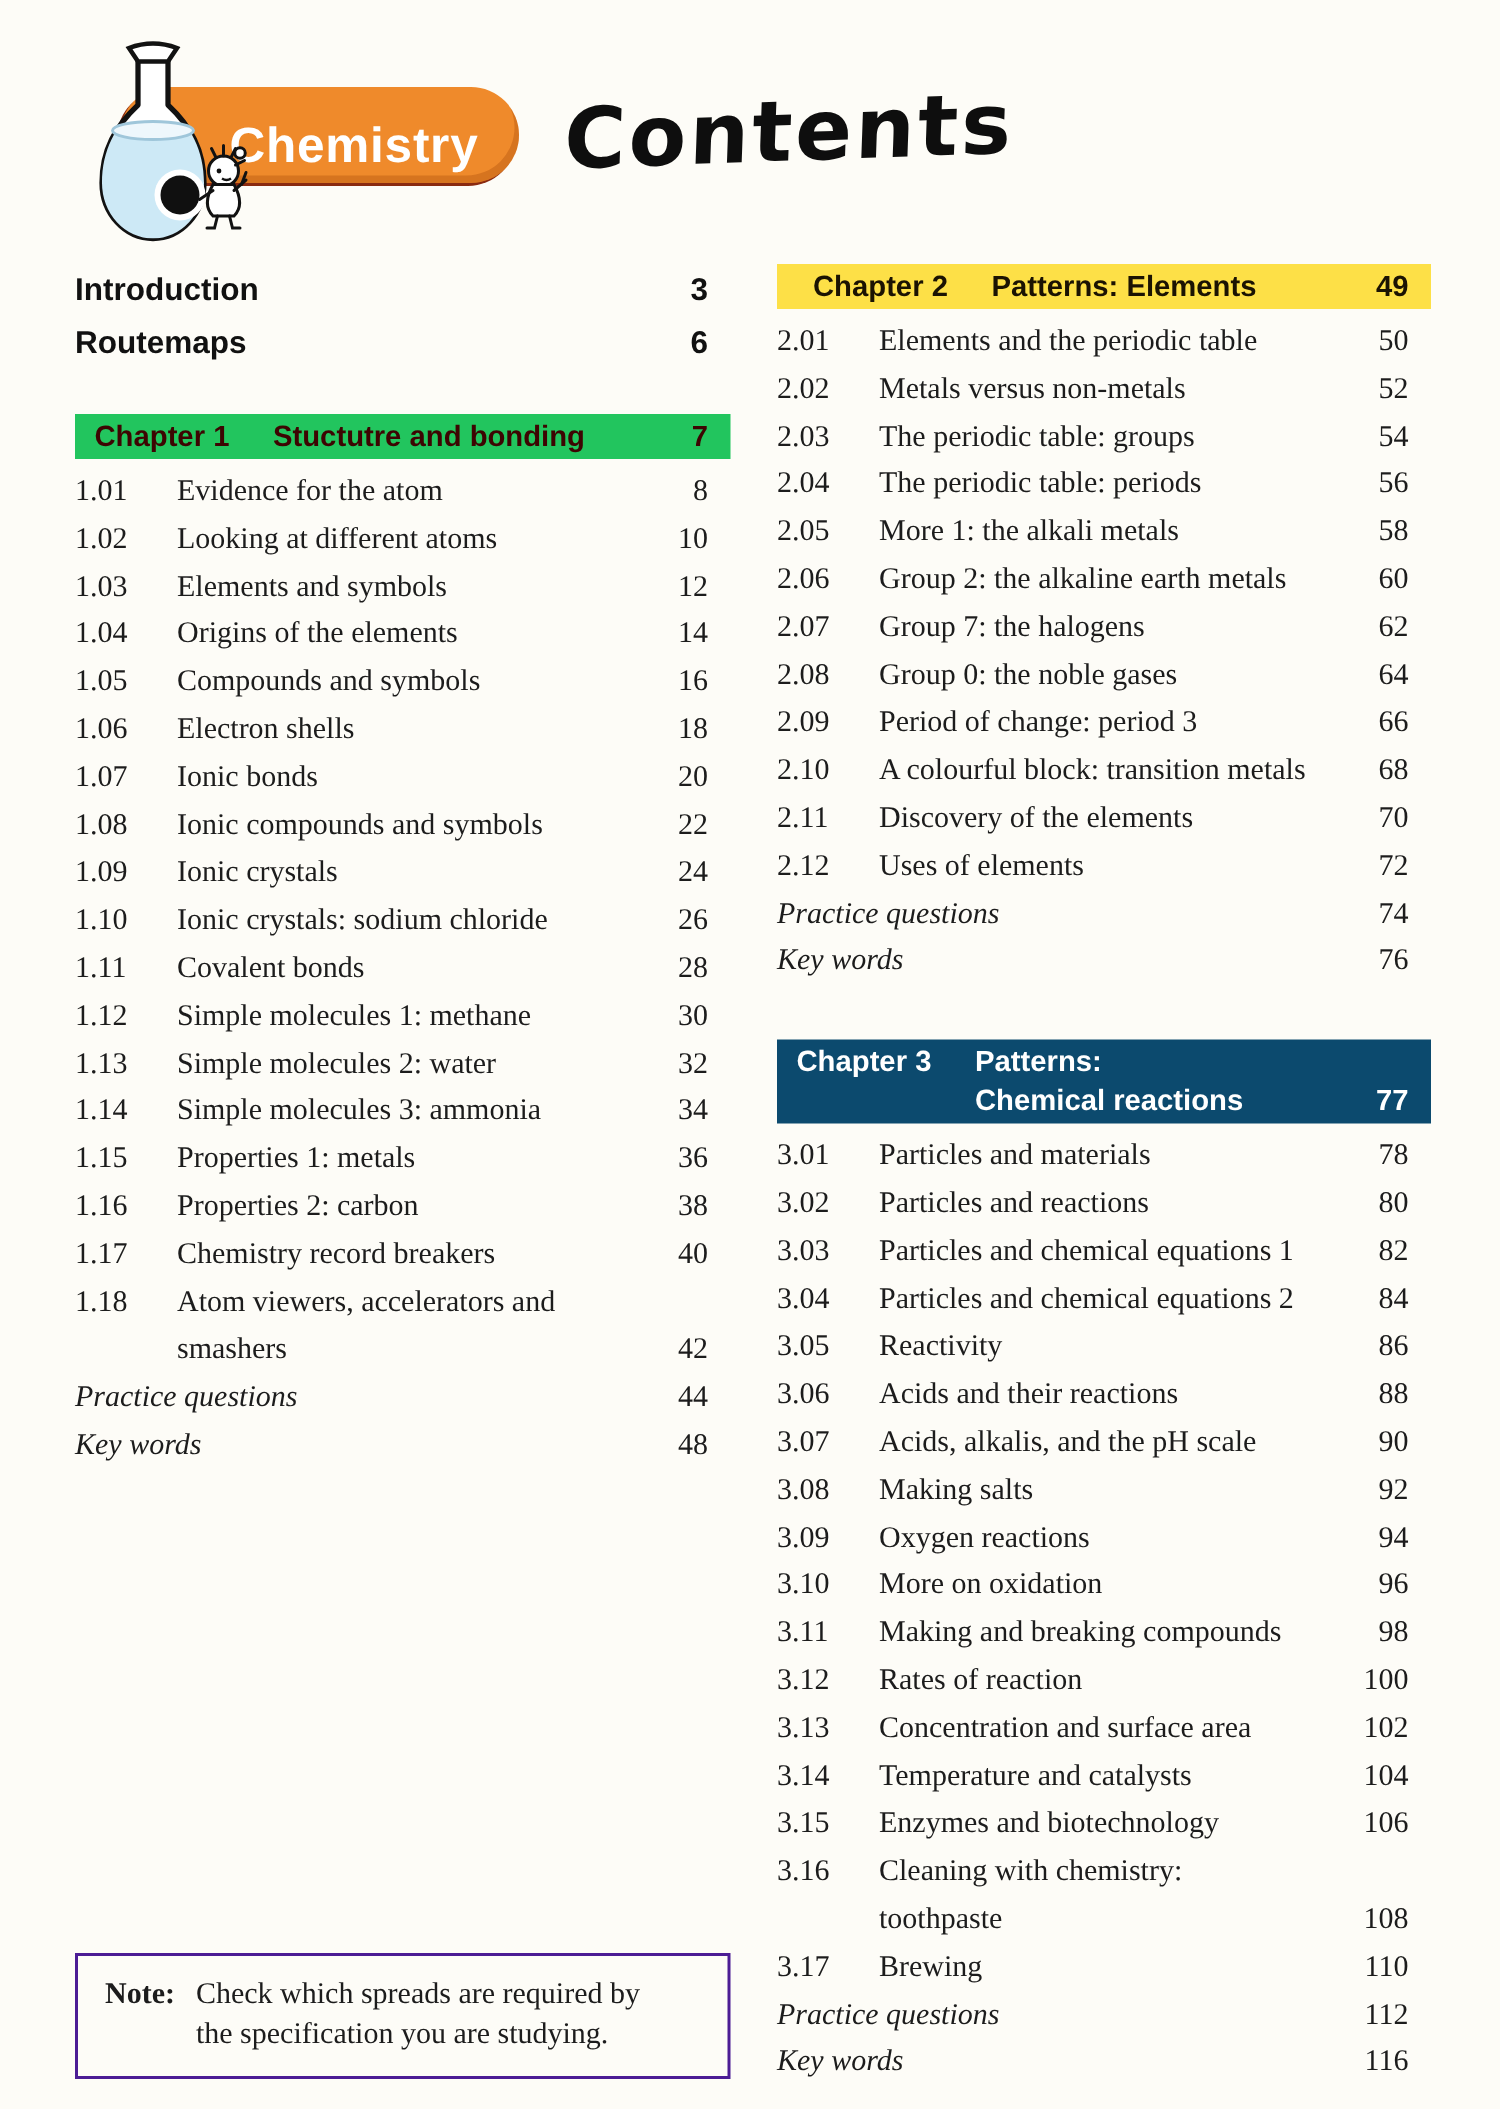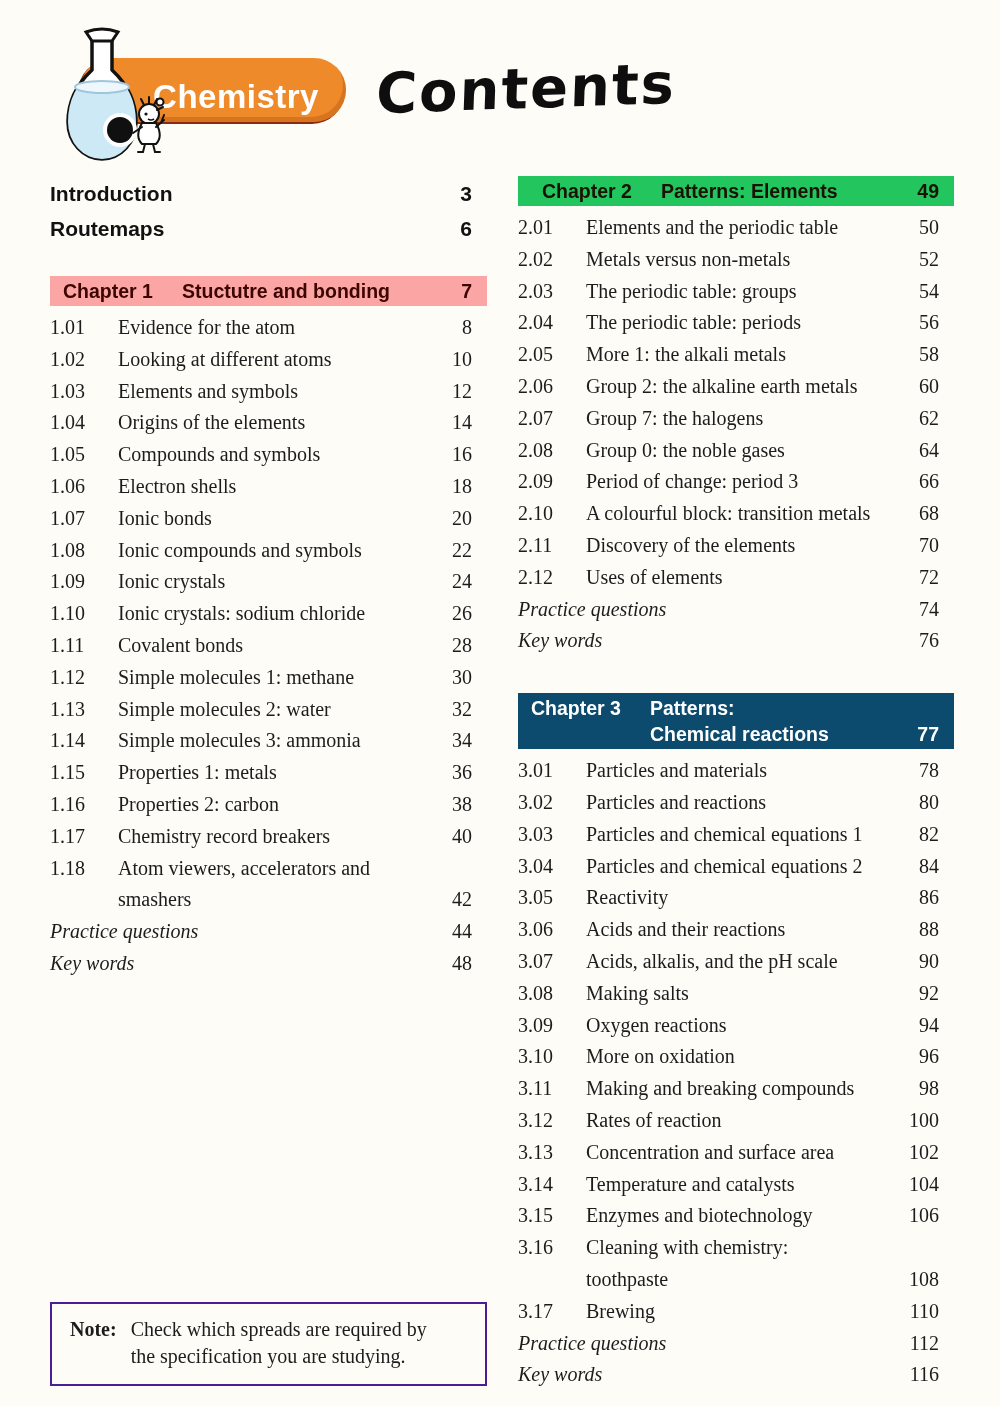--- a/index.html
+++ b/index.html
@@ -124,21 +124,21 @@
         <div class="fm-row">
           <span class="fm-label">Introduction</span>
           <span class="fm-page">3</span>
         </div>
         <div class="fm-row">
           <span class="fm-label">Routemaps</span>
           <span class="fm-page">6</span>
         </div>
       </div>
     <section class="chapter">
-        <div class="ch-bar" style="background: #fca5a5; color: rgb(61, 5, 2);">
+        <div class="ch-bar" style="background: #22c55e; color: rgb(61, 5, 2);">
           <div class="ch-line">
             <span class="ch-label">Chapter 1</span>
             <span class="ch-title">Stuctutre and bonding</span>
           </div>
           <span class="ch-page">7</span>
         </div>
         <div class="toc-list">
           <div class="toc-row">
             <span class="toc-num">1.01</span>
             <span class="toc-title">Evidence for the atom</span>
@@ -241,21 +241,21 @@
           <div class="toc-row">
             <span class="toc-extra-label">Key words</span>
             <span class="toc-page">48</span>
           </div>
         </div>
       </section>
   </div>
 
   <div class="col col-right">
     <section class="chapter">
-        <div class="ch-bar" style="background: #22c55e; color: rgb(27, 19, 2); padding-left: 24px;">
+        <div class="ch-bar" style="background: #fde047; color: rgb(27, 19, 2); padding-left: 24px;">
           <div class="ch-line">
             <span class="ch-label">Chapter 2</span>
             <span class="ch-title">Patterns: Elements</span>
           </div>
           <span class="ch-page">49</span>
         </div>
         <div class="toc-list">
           <div class="toc-row">
             <span class="toc-num">2.01</span>
             <span class="toc-title">Elements and the periodic table</span>

